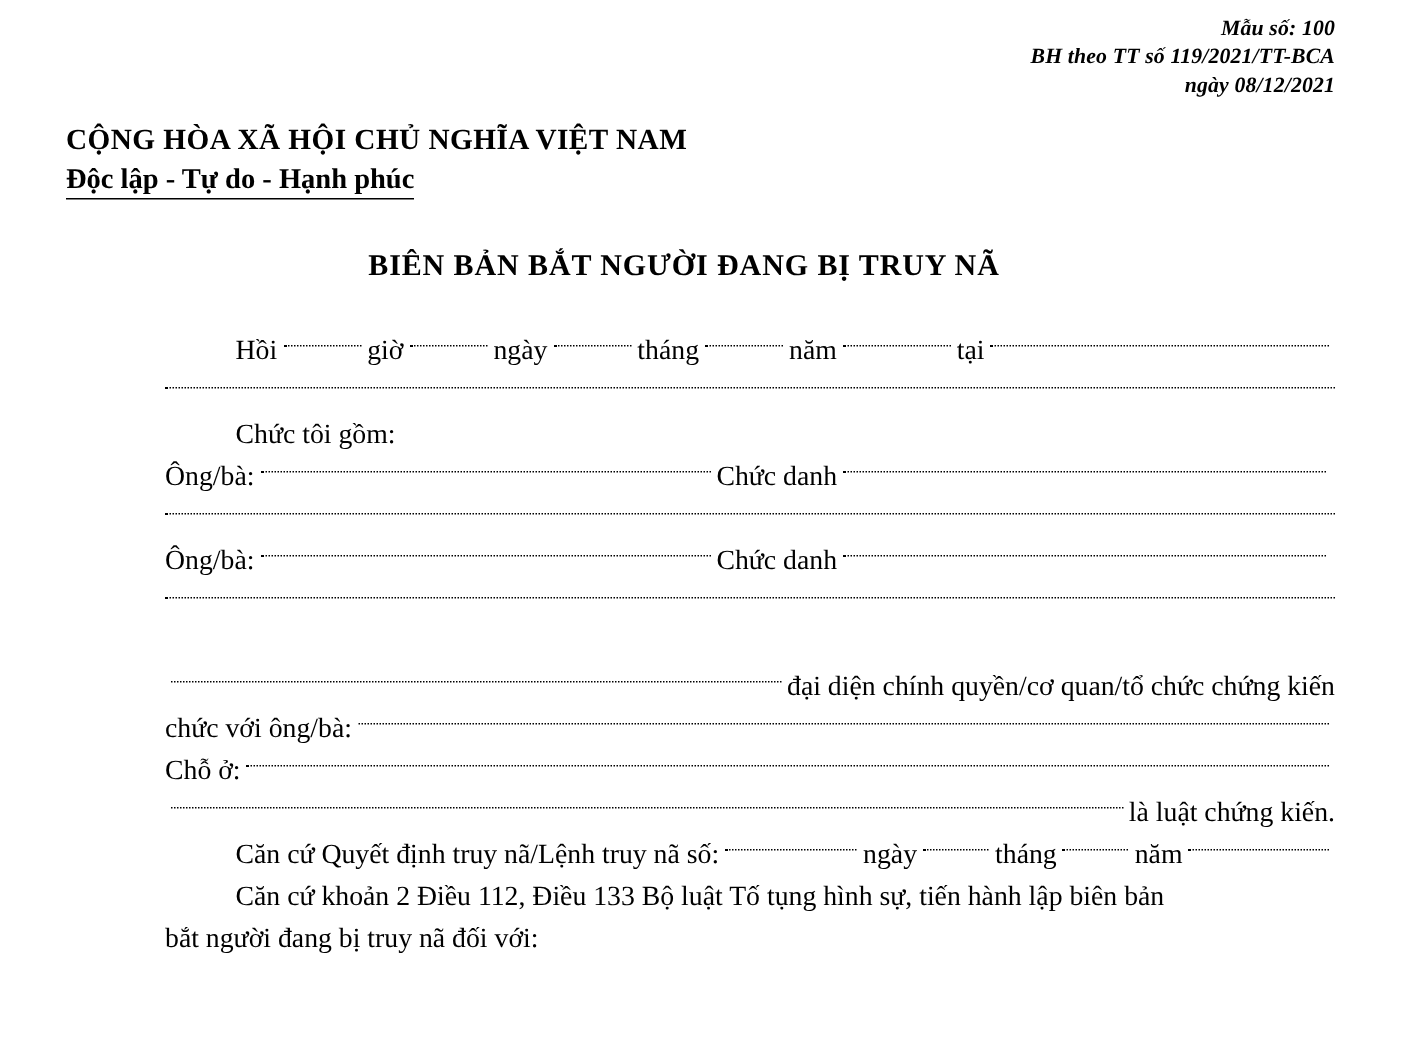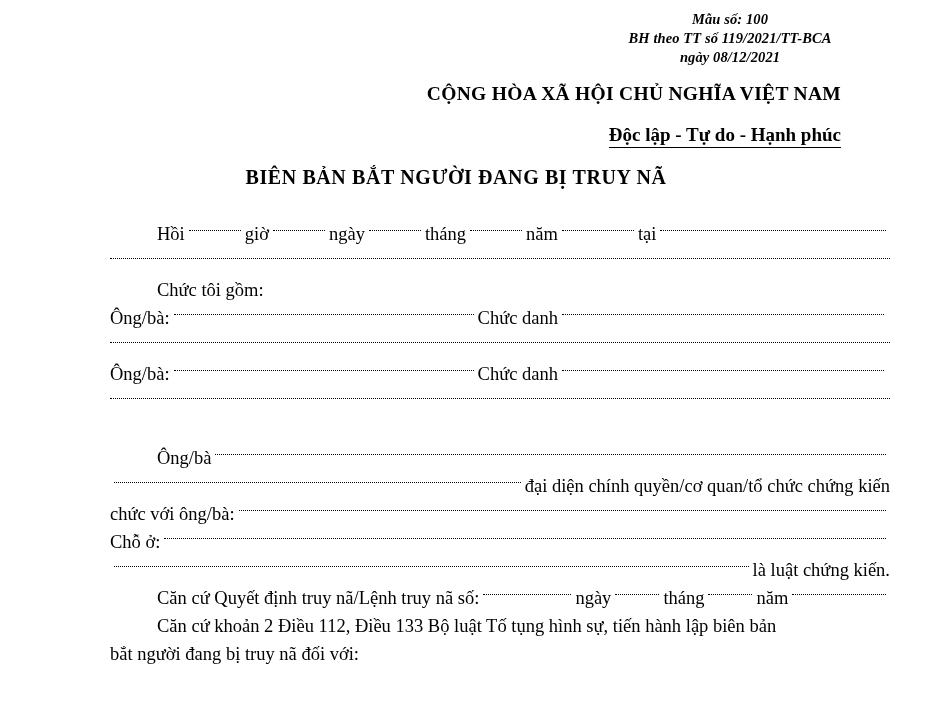--- a/index.html
+++ b/index.html
@@ -22,41 +22,42 @@
     top: 10px;
     right: 47px;
     width: 320px;
     text-align: center;
     font-style: italic;
     font-weight: bold;
     font-size: 14.5px;
     line-height: 19px;
     letter-spacing: 0.1px;
   }
-  .form-code div { white-space: nowrap; }
+  .form-code div { white-space: nowrap; text-align: right; }
 
   
   .national {
     position: absolute;
     top: 82px;
     left: 0;
     width: 841px;
-    text-align: right;
+    text-align: left;
+    padding-left: 44px;
   }
   .national .line1 {
     font-weight: bold;
     font-size: 19.5px;
     letter-spacing: 0.3px;
     line-height: 24px;
   }
   .national .line2 {
     font-weight: bold;
     font-size: 19px;
     line-height: 26px;
-    margin-top: 16px;
+    margin-top: 1px;
   }
   .national .line2 .ul {
     border-bottom: 1.6px solid #000;
     padding-bottom: 2px;
   }
 
   
   .doc-title {
     position: absolute;
     top: 166px;
@@ -171,25 +172,20 @@
     <span class="lbl">Chức danh</span>
     <span class="dots role-line"></span>
   </div>
 
   <div class="row">
     <span class="dots full"></span>
   </div>
 
   <div class="row blank"></div>
 
-  <div class="row">
-    <span class="indent"></span>
-    <span class="lbl">Ông/bà</span>
-    <span class="dots grow"></span>
-  </div>
 
   <div class="row">
     <span class="dots grow"></span>
     <span class="rtext">đại diện chính quyền/cơ quan/tổ chức chứng kiến</span>
   </div>
 
   <div class="row">
     <span class="lbl">chức với ông/bà:</span>
     <span class="dots grow"></span>
   </div>

